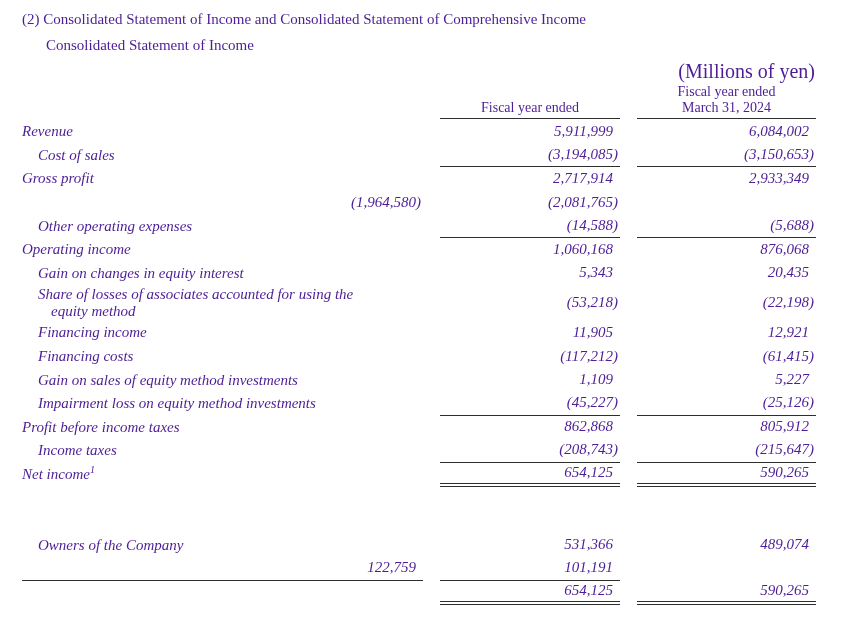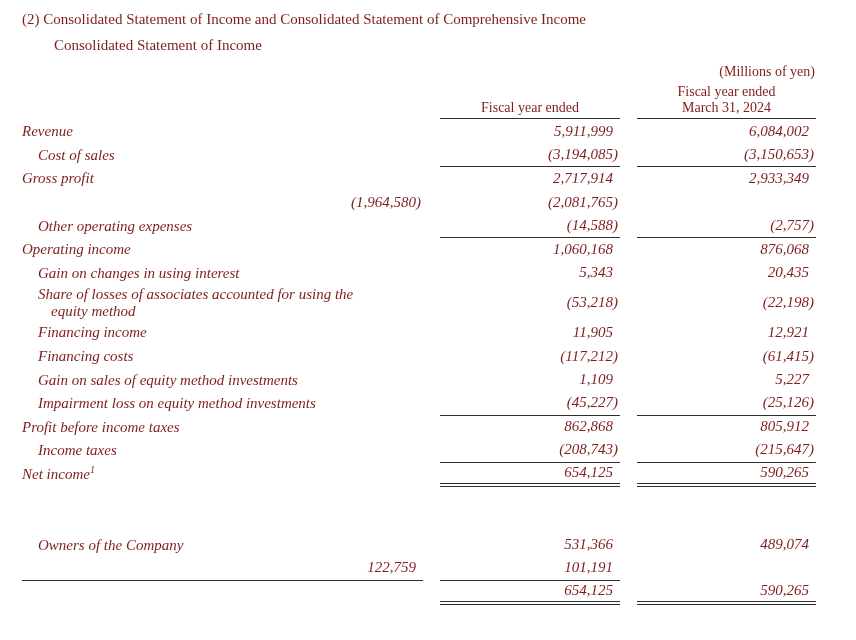--- a/index.html
+++ b/index.html
@@ -1,42 +1,41 @@
 <!DOCTYPE html>
 <html><head>
 <meta charset="utf-8">
 <style>
   * { margin: 0; padding: 0; box-sizing: border-box; }
   html, body { background: #ffffff; }
   .page {
     width: 856px;
     height: 640px;
     background: #ffffff;
-    color: #7f1d1d;
+    color: #4c1d95;
     font-family: "Liberation Serif", serif;
     font-size: 15px;
     overflow: hidden;
     position: relative;
   }
   .title {
     padding: 10px 20px 0 22px;
     font-size: 15px;
     line-height: 19px;
     white-space: nowrap;
   }
   .subtitle {
     padding: 7px 20px 0 46px;
     font-size: 15px;
     line-height: 19px;
-    margin-left: 8px;
   }
   .units {
     text-align: right;
     padding: 8px 41px 0 0;
-    font-size: 14px;
+    font-size: 20px;
     line-height: 17px;
   }
   .table {
     margin: 4px 40px 0 22px; 
   }
   .hdr-row, .row {
     display: grid;
     grid-template-columns: 1fr 180px 179px;
     column-gap: 17px;
   }
@@ -137,37 +136,37 @@
           </div>
   </div>
         <div class="row rule-single">
     <div class="label ind-1">
             <span class="l1">Other operating expenses</span>
           </div>
     <div class="num">
             <span class="val">(14,588)</span>
           </div>
     <div class="num">
-            <span class="val">(2,757)</span>
+            <span class="val">(5,688)</span>
           </div>
   </div>
         <div class="row">
     <div class="label">
             <span class="l1">Operating income</span>
           </div>
     <div class="num plain">
             <span class="val">1,060,168</span>
           </div>
     <div class="num plain">
             <span class="val">876,068</span>
           </div>
   </div>
         <div class="row">
     <div class="label ind-1">
-            <span class="l1">Gain on changes in using interest</span>
+            <span class="l1">Gain on changes in equity interest</span>
           </div>
     <div class="num plain">
             <span class="val">5,343</span>
           </div>
     <div class="num plain">
             <span class="val">20,435</span>
           </div>
   </div>
         <div class="row">
     <div class="label ind-1">

